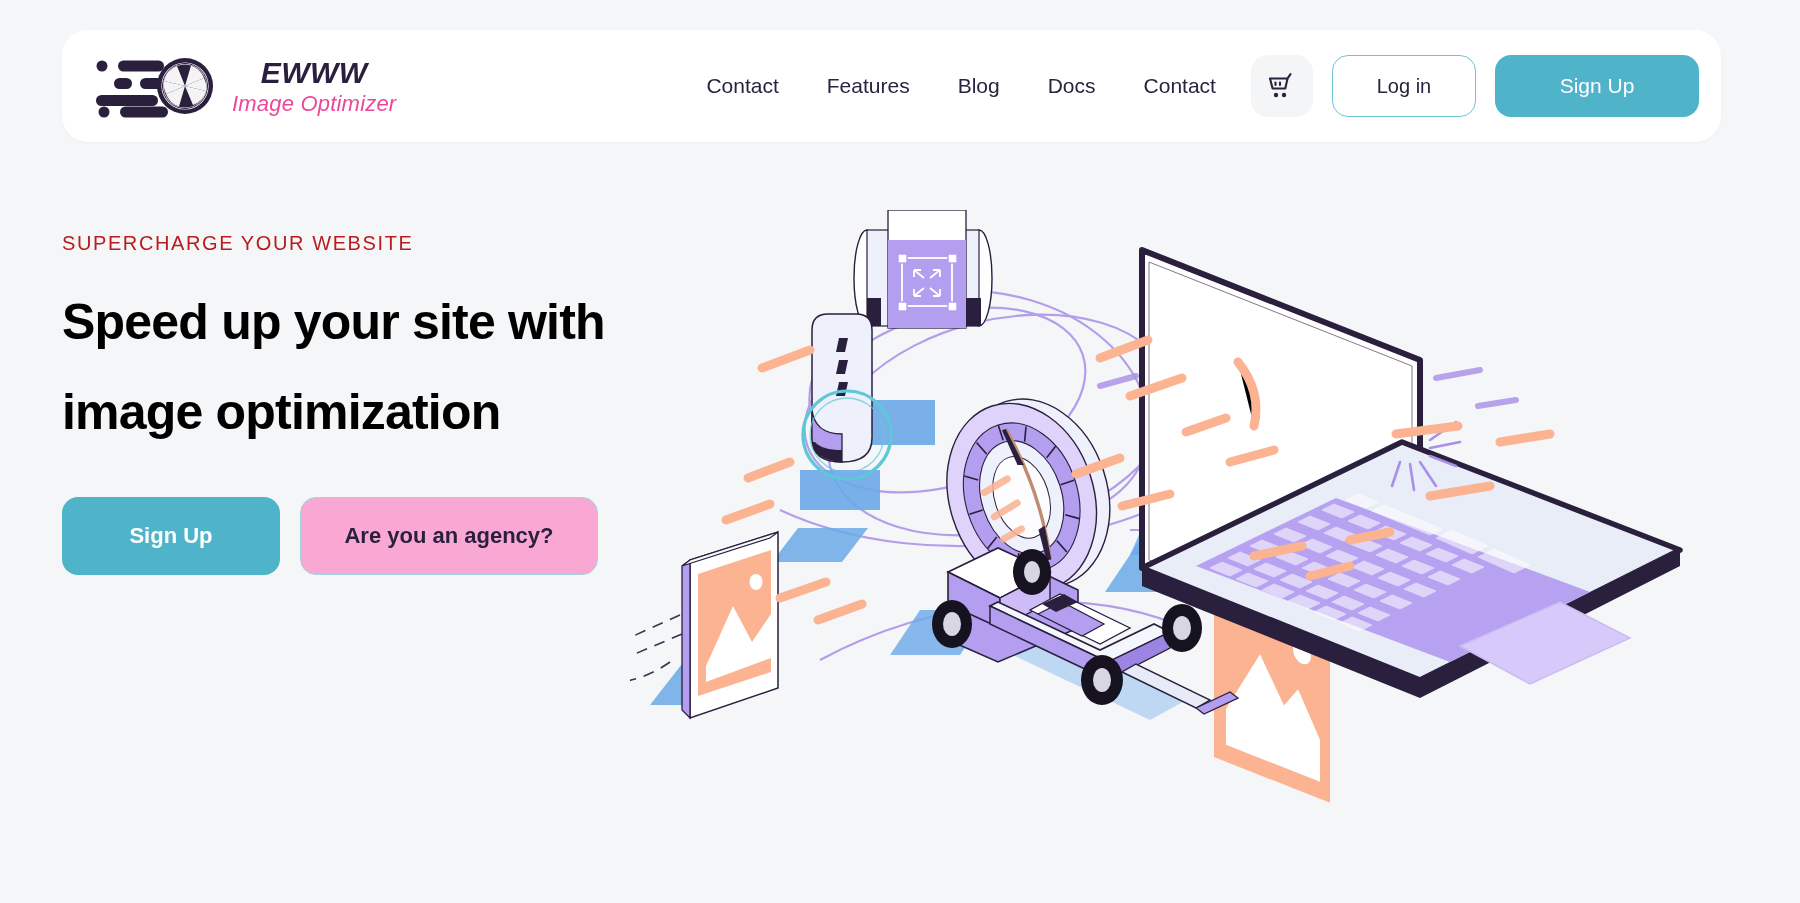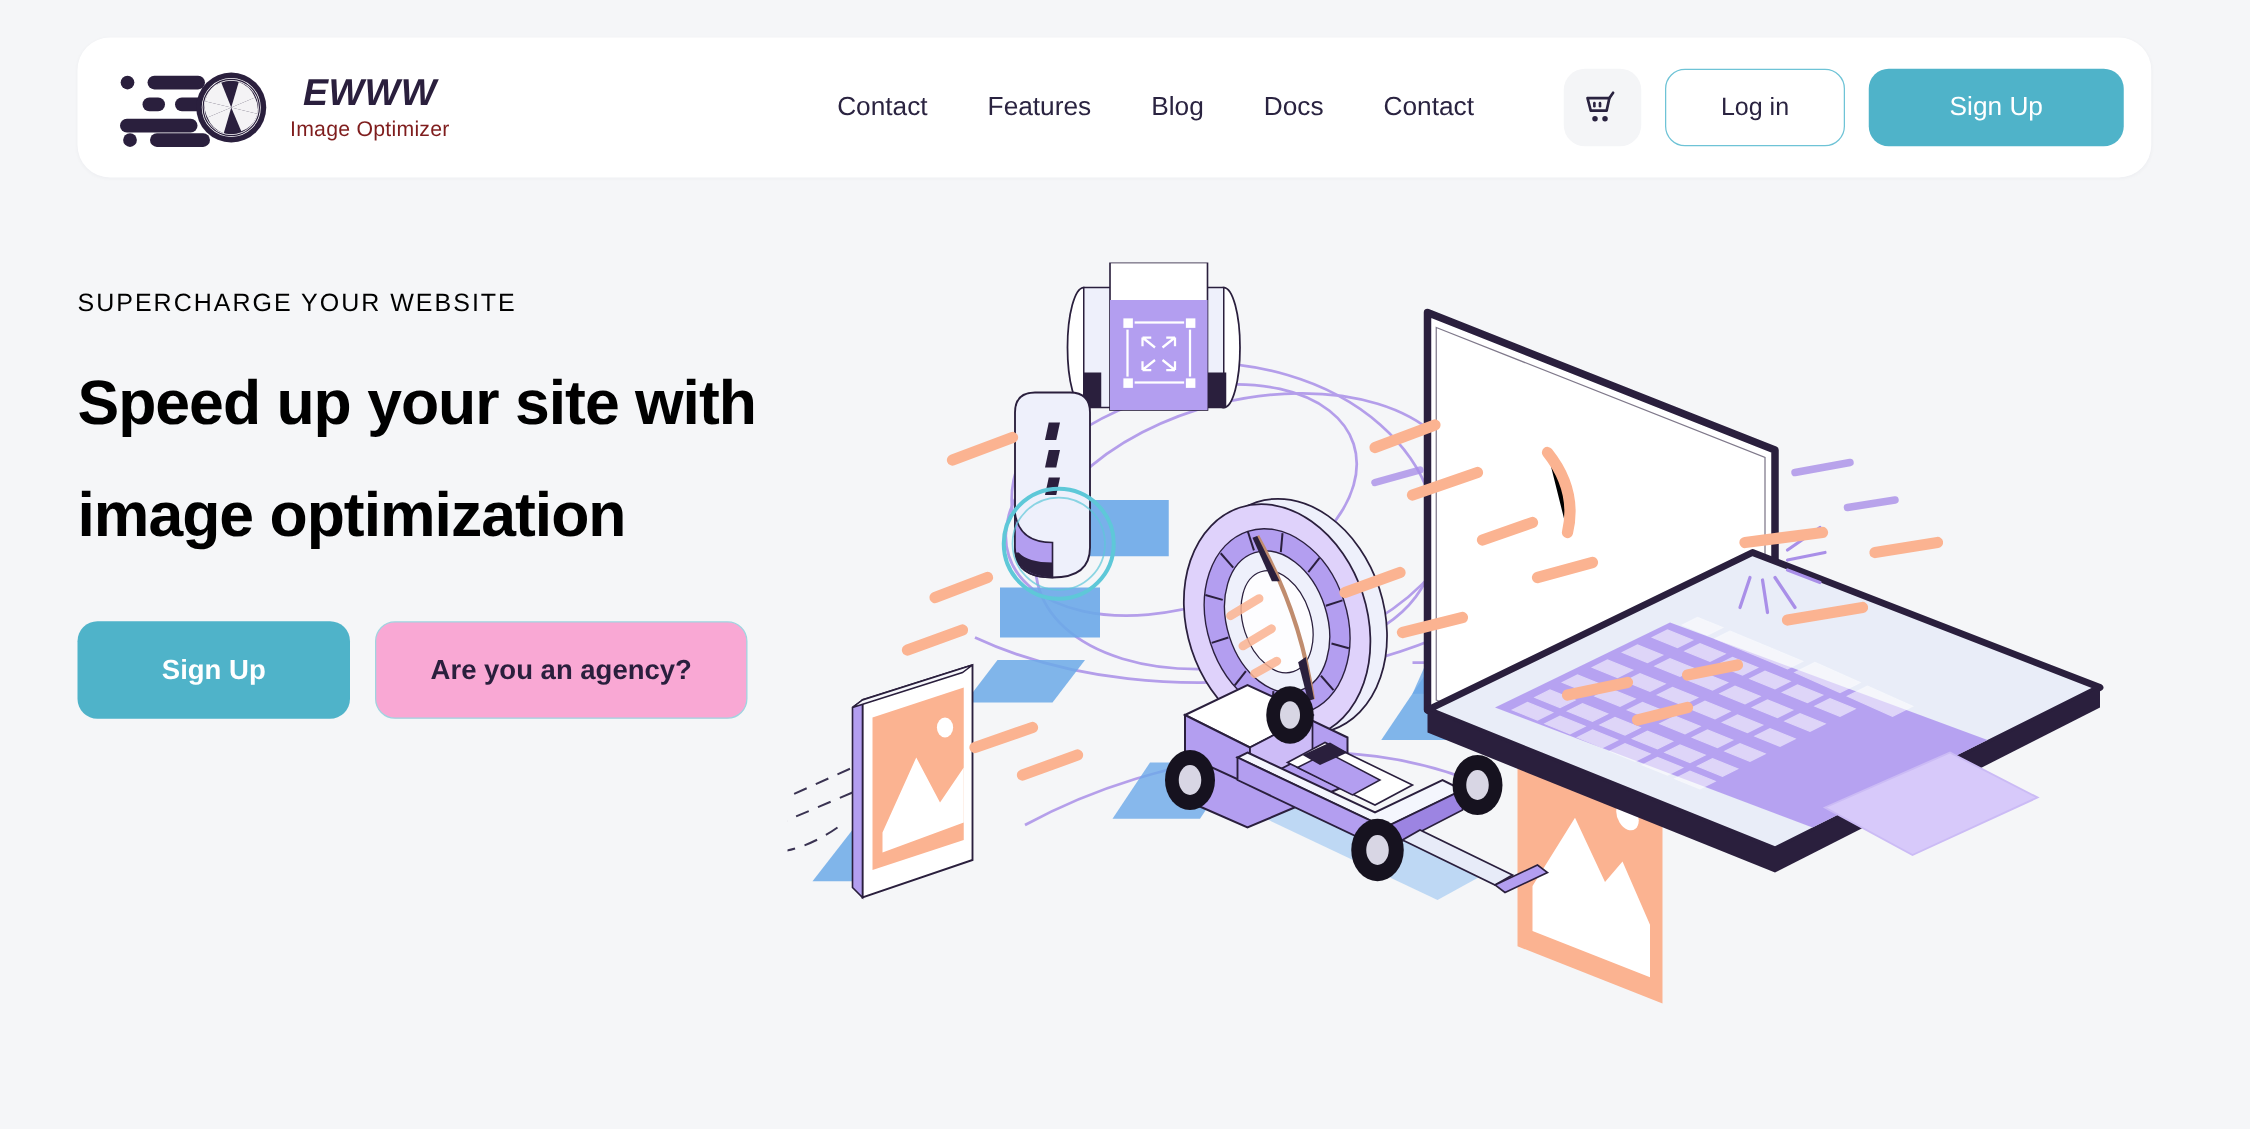--- a/index.html
+++ b/index.html
@@ -37,22 +37,23 @@
   .brand-mark { width: 130px; height: 64px; flex: none; }
   .brand-words { display: flex; flex-direction: column; line-height: 1; align-items: center; }
   .brand-name {
     font-size: 30px;
     font-weight: bold;
     font-style: italic;
     letter-spacing: 0.5px;
     color: #2a1f3d;
   }
   .brand-sub {
-    font-size: 17px;
-    color: #7f1d1d;
+    font-size: 22px;
+    font-style: italic;
+    color: #ec4899;
     margin-top: 5px;
     letter-spacing: 0.2px;
   }
 
   .nav {
     display: flex;
     align-items: center;
     gap: 48px;
     margin-left: 310px;
   }
@@ -105,21 +106,21 @@
     cursor: pointer;
     font-family: "Liberation Sans", sans-serif;
   }
 
   
   .hero { position: absolute; left: 62px; top: 232px; width: 700px; }
 
   .eyebrow {
     font-size: 20px;
     letter-spacing: 1.6px;
-    color: #000000;
+    color: #b91c1c;
     margin-bottom: 22px;
   }
   .hero-title {
     font-size: 50px;
     line-height: 90px;
     font-weight: bold;
     color: #000000;
     letter-spacing: -0.8px;
     max-width: 610px;
   }

